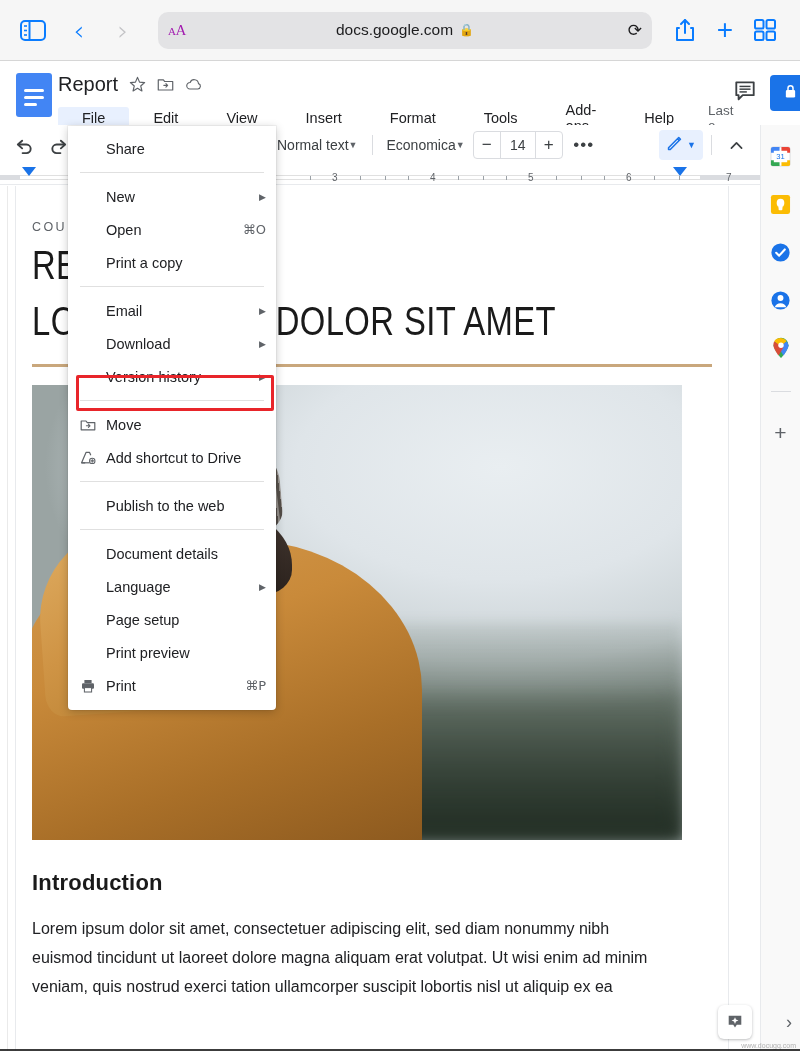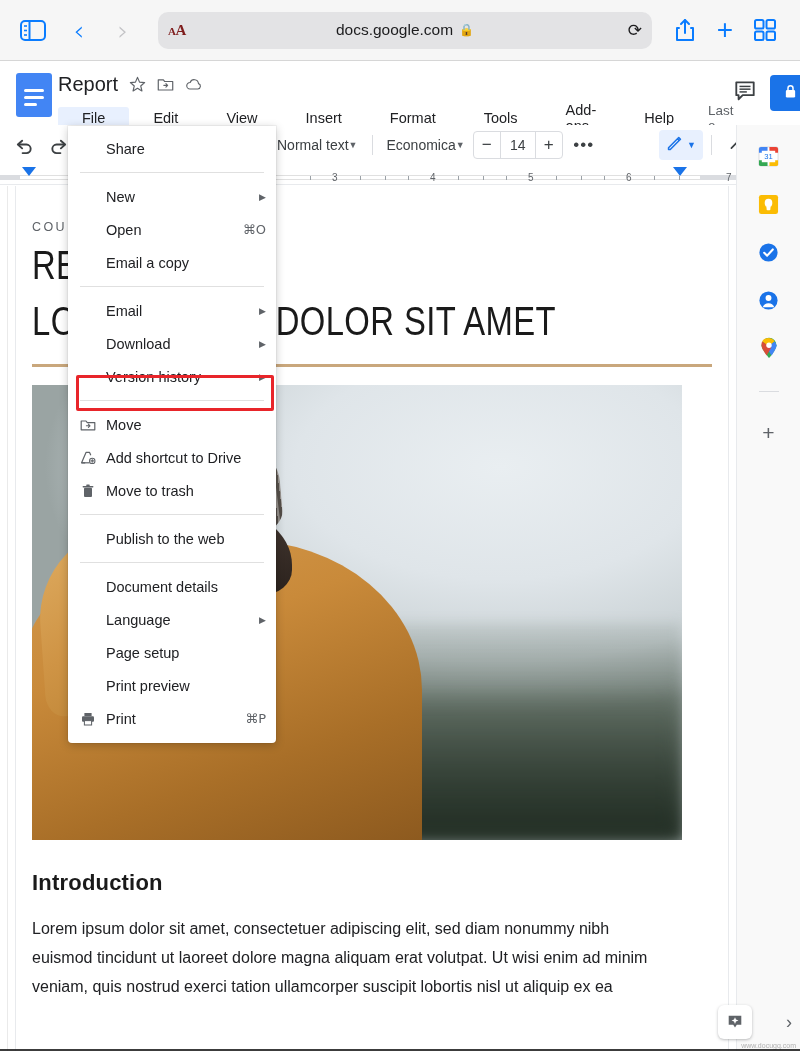--- a/index.html
+++ b/index.html
@@ -24,21 +24,21 @@
   .chev.disabled { color: #c3c3c6; }
   .nav-back { margin-left: 12px; }
   .nav-fwd { margin-left: 10px; }
 
   .url-bar {
     flex: 1 1 auto; height: 37px; margin: 0 14px 0 18px;
     background: #e3e3e5; border-radius: 10px;
     display: flex; align-items: center; position: relative;
     padding: 0 10px;
   }
-  .aa-btn { font-size: 15px; color: #7f1d1d; letter-spacing: -0.5px; font-family:"Liberation Serif", serif; font-weight:700; }
+  .aa-btn { font-size: 15px; color: #a21caf; letter-spacing: -0.5px; font-family:"Liberation Serif", serif; font-weight:400; }
   .aa-btn .small { font-size: 11px; }
   .url-center {
     position:absolute; left:0; right:0; text-align:center;
     font-size: 15.5px; color: #1c1c1e; pointer-events:none;
     display:flex; align-items:center; justify-content:center; gap:6px;
   }
   .lock { font-size: 12px; }
   .reload { position:absolute; right: 10px; font-size: 17px; color:#1c1c1e; }
 
   .right-icons { display:flex; align-items:center; gap: 2px; }
@@ -186,21 +186,21 @@
       linear-gradient(#8d867f, #6a635c);
     border-radius: 30px; transform: rotate(-5deg);
   }
 
   .body-h2 { font-size: 22px; color:#1a1a1a; font-weight:700; margin-top: 30px; font-family:"Liberation Sans Narrow","Liberation Sans",sans-serif; letter-spacing:0.2px; }
   .body-p { font-size: 16px; line-height: 29px; color:#202124; margin-top: 18px; max-width: 625px;
             font-family:"Liberation Sans Narrow","Liberation Sans",sans-serif; }
 
   
   .right-rail {
-    position:absolute; top: 125px; right: 0; width: 64px; bottom: 0;
+    position:absolute; top: 125px; right: 0; width: 40px; bottom: 0;
     background:#f9f9f9; border-left: 1px solid #e8eaed;
     display:flex; flex-direction:column; align-items:center; padding-top: 20px; gap: 26px;
   }
   .rail-icon { width: 22px; height: 22px; display:flex; align-items:center; justify-content:center; }
   .rail-sep { width: 20px; height:1px; background:#dadce0; margin: 6px 0 0 0; }
   .rail-plus { font-size: 21px; color:#5f6368; line-height:1; margin-top: 4px; }
 
   
   .explore-btn {
     position:absolute; right: 48px; bottom: 12px; width: 34px; height: 34px;
@@ -533,21 +533,21 @@
 
     <div class="mi no-icon">
       <span class="mi-label">New</span>
       <span class="mi-arrow">▶</span>
     </div>
     <div class="mi no-icon">
       <span class="mi-label">Open</span>
       <span class="mi-accel">⌘O</span>
     </div>
     <div class="mi no-icon">
-      <span class="mi-label">Email a copy</span>
+      <span class="mi-label">Print a copy</span>
     </div>
     <div class="mi-sep"></div>
 
     <div class="mi no-icon">
       <span class="mi-label">Email</span>
       <span class="mi-arrow">▶</span>
     </div>
     <div class="mi no-icon">
       <span class="mi-label">Download</span>
       <span class="mi-arrow">▶</span>
@@ -571,30 +571,20 @@
       <span class="mi-icon">
         <svg width="16" height="16" viewBox="0 0 20 20">
             <path d="M6.5 16 L2 16 L7.5 3 L12 3 L13.5 6.5" fill="none" stroke="#5f6368" stroke-width="1.5" stroke-linejoin="round"></path>
             <path d="M2 16 L12 16" fill="none" stroke="#5f6368" stroke-width="1.5"></path>
             <circle cx="15.3" cy="13.6" r="3.4" fill="none" stroke="#5f6368" stroke-width="1.3"></circle>
             <path d="M15.3 11.9 v3.4 M13.6 13.6 h3.4" stroke="#5f6368" stroke-width="1.3" stroke-linecap="round"></path>
           </svg>
       </span>
       <span class="mi-label">Add shortcut to Drive</span>
     </div>
-    <div class="mi">
-      <span class="mi-icon">
-        <svg width="16" height="16" viewBox="0 0 20 20">
-            <rect x="5" y="6" width="10" height="11.5" rx="1.2" fill="#5f6368"></rect>
-            <rect x="3.2" y="3.8" width="13.6" height="1.8" rx="0.9" fill="#5f6368"></rect>
-            <rect x="7.8" y="2" width="4.4" height="2" rx="0.8" fill="#5f6368"></rect>
-          </svg>
-      </span>
-      <span class="mi-label">Move to trash</span>
-    </div>
     <div class="mi-sep"></div>
 
     <div class="mi no-icon">
       <span class="mi-label">Publish to the web</span>
     </div>
     <div class="mi-sep"></div>
 
     <div class="mi no-icon">
       <span class="mi-label">Document details</span>
     </div>

